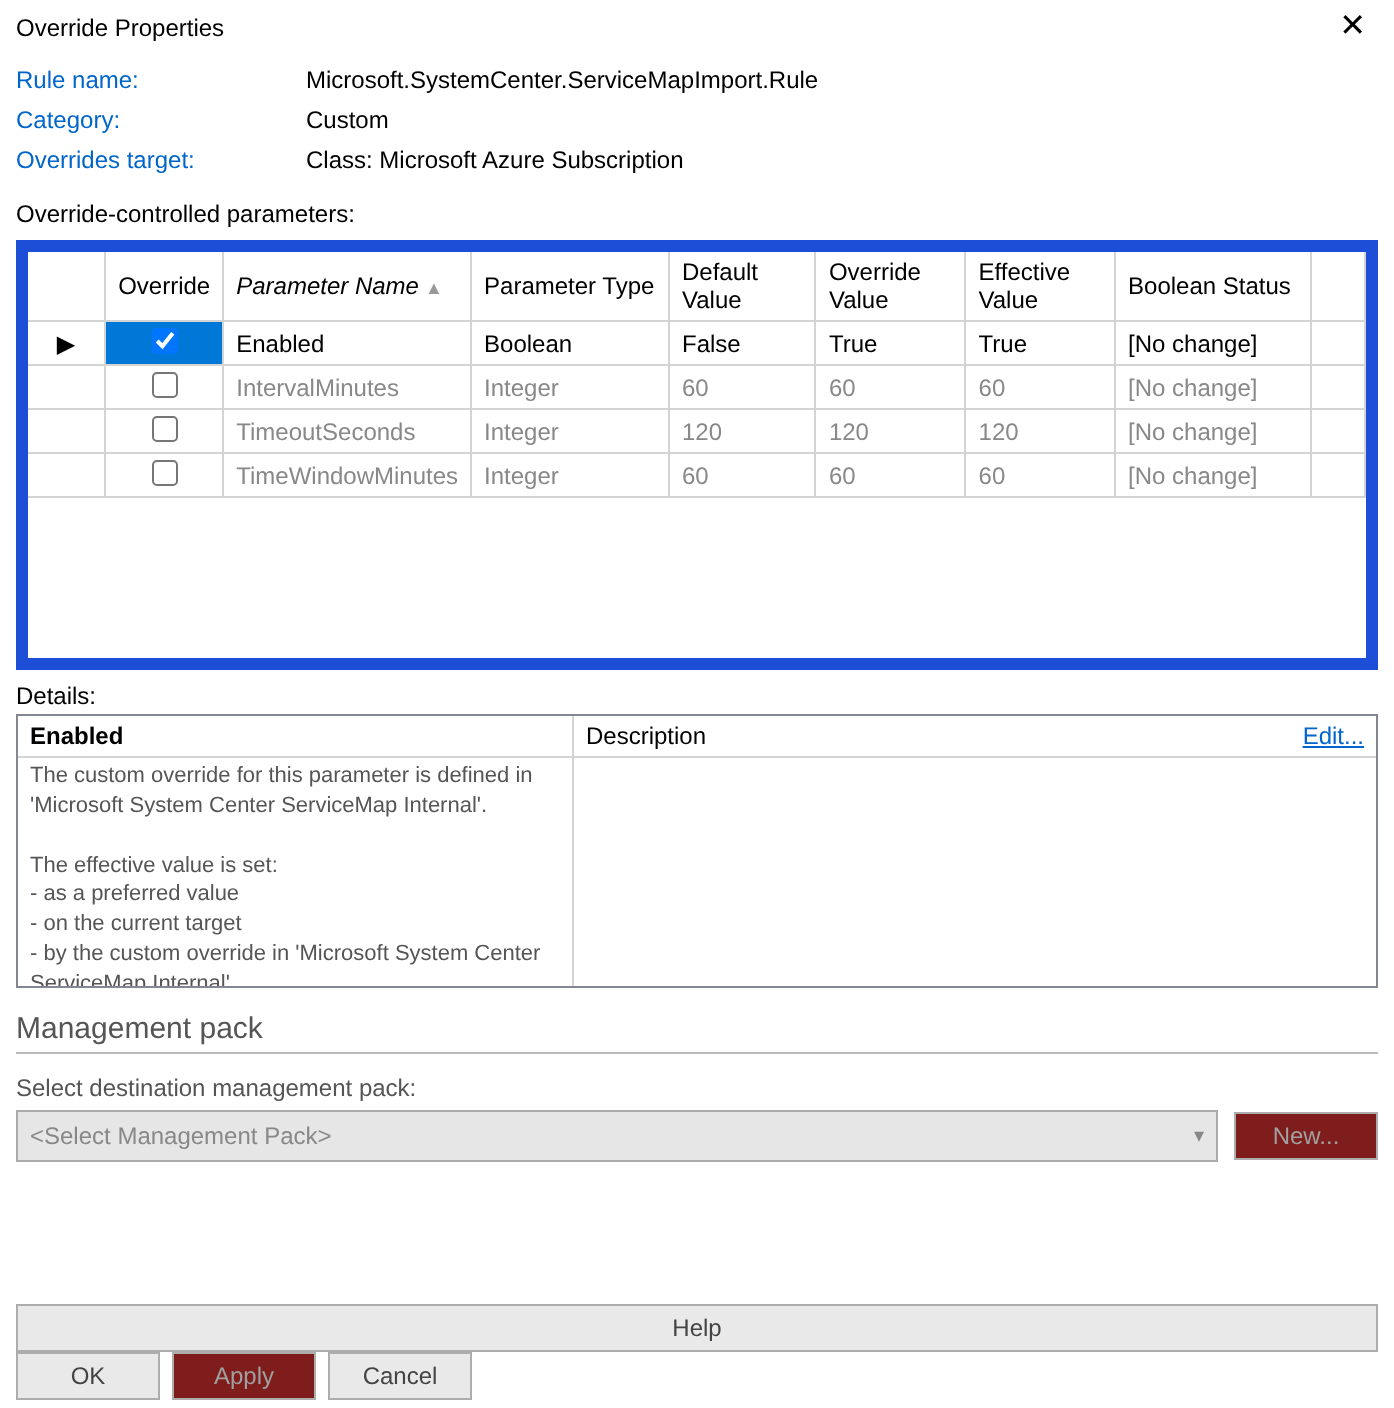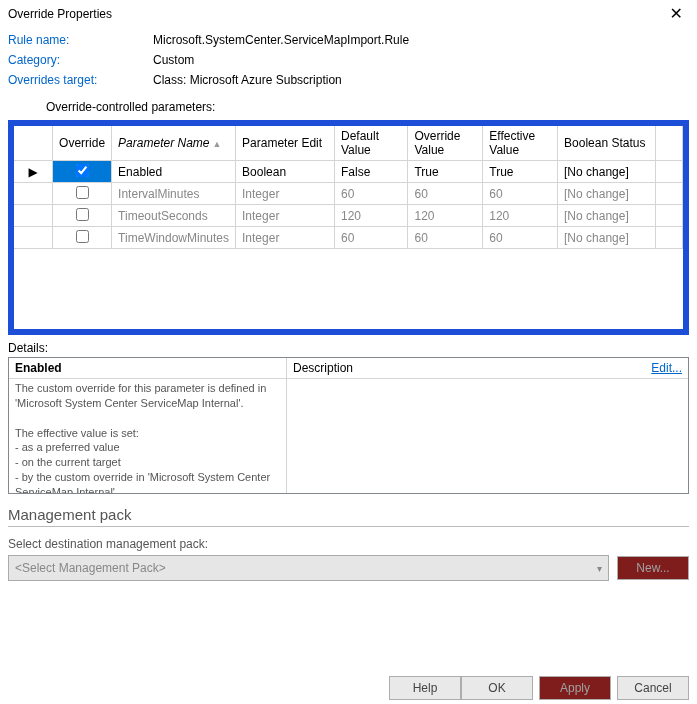--- a/index.html
+++ b/index.html
@@ -4,21 +4,21 @@
 <style>
 * { box-sizing: border-box; margin: 0; padding: 0; }
 body { font-family: "Segoe UI", Tahoma, sans-serif; font-size: 12px; color: #000; background: #fff; width: 697px; height: 704px; overflow: hidden; position: relative; }
 .titlebar { display: flex; justify-content: space-between; align-items: center; padding: 6px 8px 4px 8px; }
 .titlebar .title { font-size: 12px; color: #000; }
 .close-btn { font-size: 16px; color: #000; background: none; border: none; cursor: pointer; padding: 0 6px; line-height: 1; }
 .meta { padding: 4px 8px 0 8px; }
 .meta-row { display: flex; height: 20px; align-items: center; }
 .meta-label { width: 145px; color: #0066cc; font-size: 12px; }
 .meta-value { color: #000; font-size: 12px; }
-.section-label { padding: 10px 8px 4px 8px; font-size: 12px; color: #000; margin-left: 38px; }
+.section-label { padding: 10px 8px 4px 8px; font-size: 12px; color: #000; }
 .grid-wrap { margin: 2px 8px 0 8px; border: 6px solid #1d4ed8; height: 215px; overflow: hidden; position: relative; background: #fff; }
 .grid-scroll { overflow-x: scroll; overflow-y: hidden; height: 100%; }
 .grid-table { border-collapse: collapse; table-layout: fixed; }
 .grid-table th { background: #fff; border: 1px solid #d4d4d4; border-top: none; font-weight: 400; font-size: 12px; text-align: left; padding: 3px 6px; height: 22px; color: #000; position: relative; }
 .grid-table th:first-child { border-left: none; }
 .grid-table td { border: 1px solid #d4d4d4; padding: 2px 6px; height: 22px; font-size: 12px; color: #000; background: #fff; }
 .grid-table td.disabled-text { color: #888; }
 .grid-table td:first-child { border-left: none; }
 .col-indicator { width: 42px; }
 .col-override { width: 50px; }
@@ -44,21 +44,21 @@
 .details-right-head .desc { font-weight: 400; font-size: 12px; }
 .edit-link { color: #0066cc; font-size: 12px; text-decoration: underline; cursor: pointer; }
 .details-right-body { flex: 1; padding: 4px 6px; }
 .mp-header { margin: 12px 8px 0 8px; font-weight: 400; font-size: 15px; color: #555; border-bottom: 1px solid #bbb; padding-bottom: 3px; }
 .mp-label { padding: 10px 8px 2px 8px; font-size: 12px; color: #555; }
 .mp-row { display: flex; gap: 8px; padding: 2px 8px; align-items: center; }
 .mp-select { flex: 1; height: 22px; border: 1px solid #ababab; background: #e6e6e6; color: #888; padding: 12px 6px; font-size: 12px; display: flex; justify-content: space-between; align-items: center; }
 .mp-select .chev { color: #888; font-size: 10px; }
 .btn { height: 24px; min-width: 72px; border: 1px solid #adadad; background: #e9e9e9; font-size: 12px; color: #444; cursor: pointer; }
 .btn.disabled { color: #a0a0a0; background: #7f1d1d; cursor: default; }
-.bottom-btns { position: absolute; bottom: 0; left: 0; right: 0; display: flex; justify-content: flex-end; padding: 4px 8px; }
+.bottom-btns { position: absolute; bottom: 0; left: 0; right: 0; display: flex; justify-content: flex-start; padding: 4px 8px; flex-direction: column; }
 .bottom-right { display: flex; gap: 6px; }
 </style>
 </head>
 <body>
 
 <div class="titlebar">
   <span class="title">Override Properties</span>
   <button class="close-btn">
     <span>✕</span>
   </button>
@@ -81,21 +81,21 @@
 
 <div class="section-label">Override-controlled parameters:</div>
 <div class="grid-wrap">
   <div class="grid-scroll">
     <table class="grid-table">
       <thead>
         <tr>
           <th class="col-indicator"></th>
           <th class="col-override">Override</th>
           <th class="col-pname"><span>Parameter Name</span><span class="sort-arrow">▲</span></th>
-          <th class="col-ptype">Parameter Edit</th>
+          <th class="col-ptype">Parameter Type</th>
           <th class="col-defval">Default Value</th>
           <th class="col-ovval">Override Value</th>
           <th class="col-effval">Effective Value</th>
           <th class="col-change">Boolean Status</th>
           <th class="col-extra"></th>
         </tr>
       </thead>
       <tbody id="grid-body">
           <tr>
             <td class="row-indicator">▶</td>

